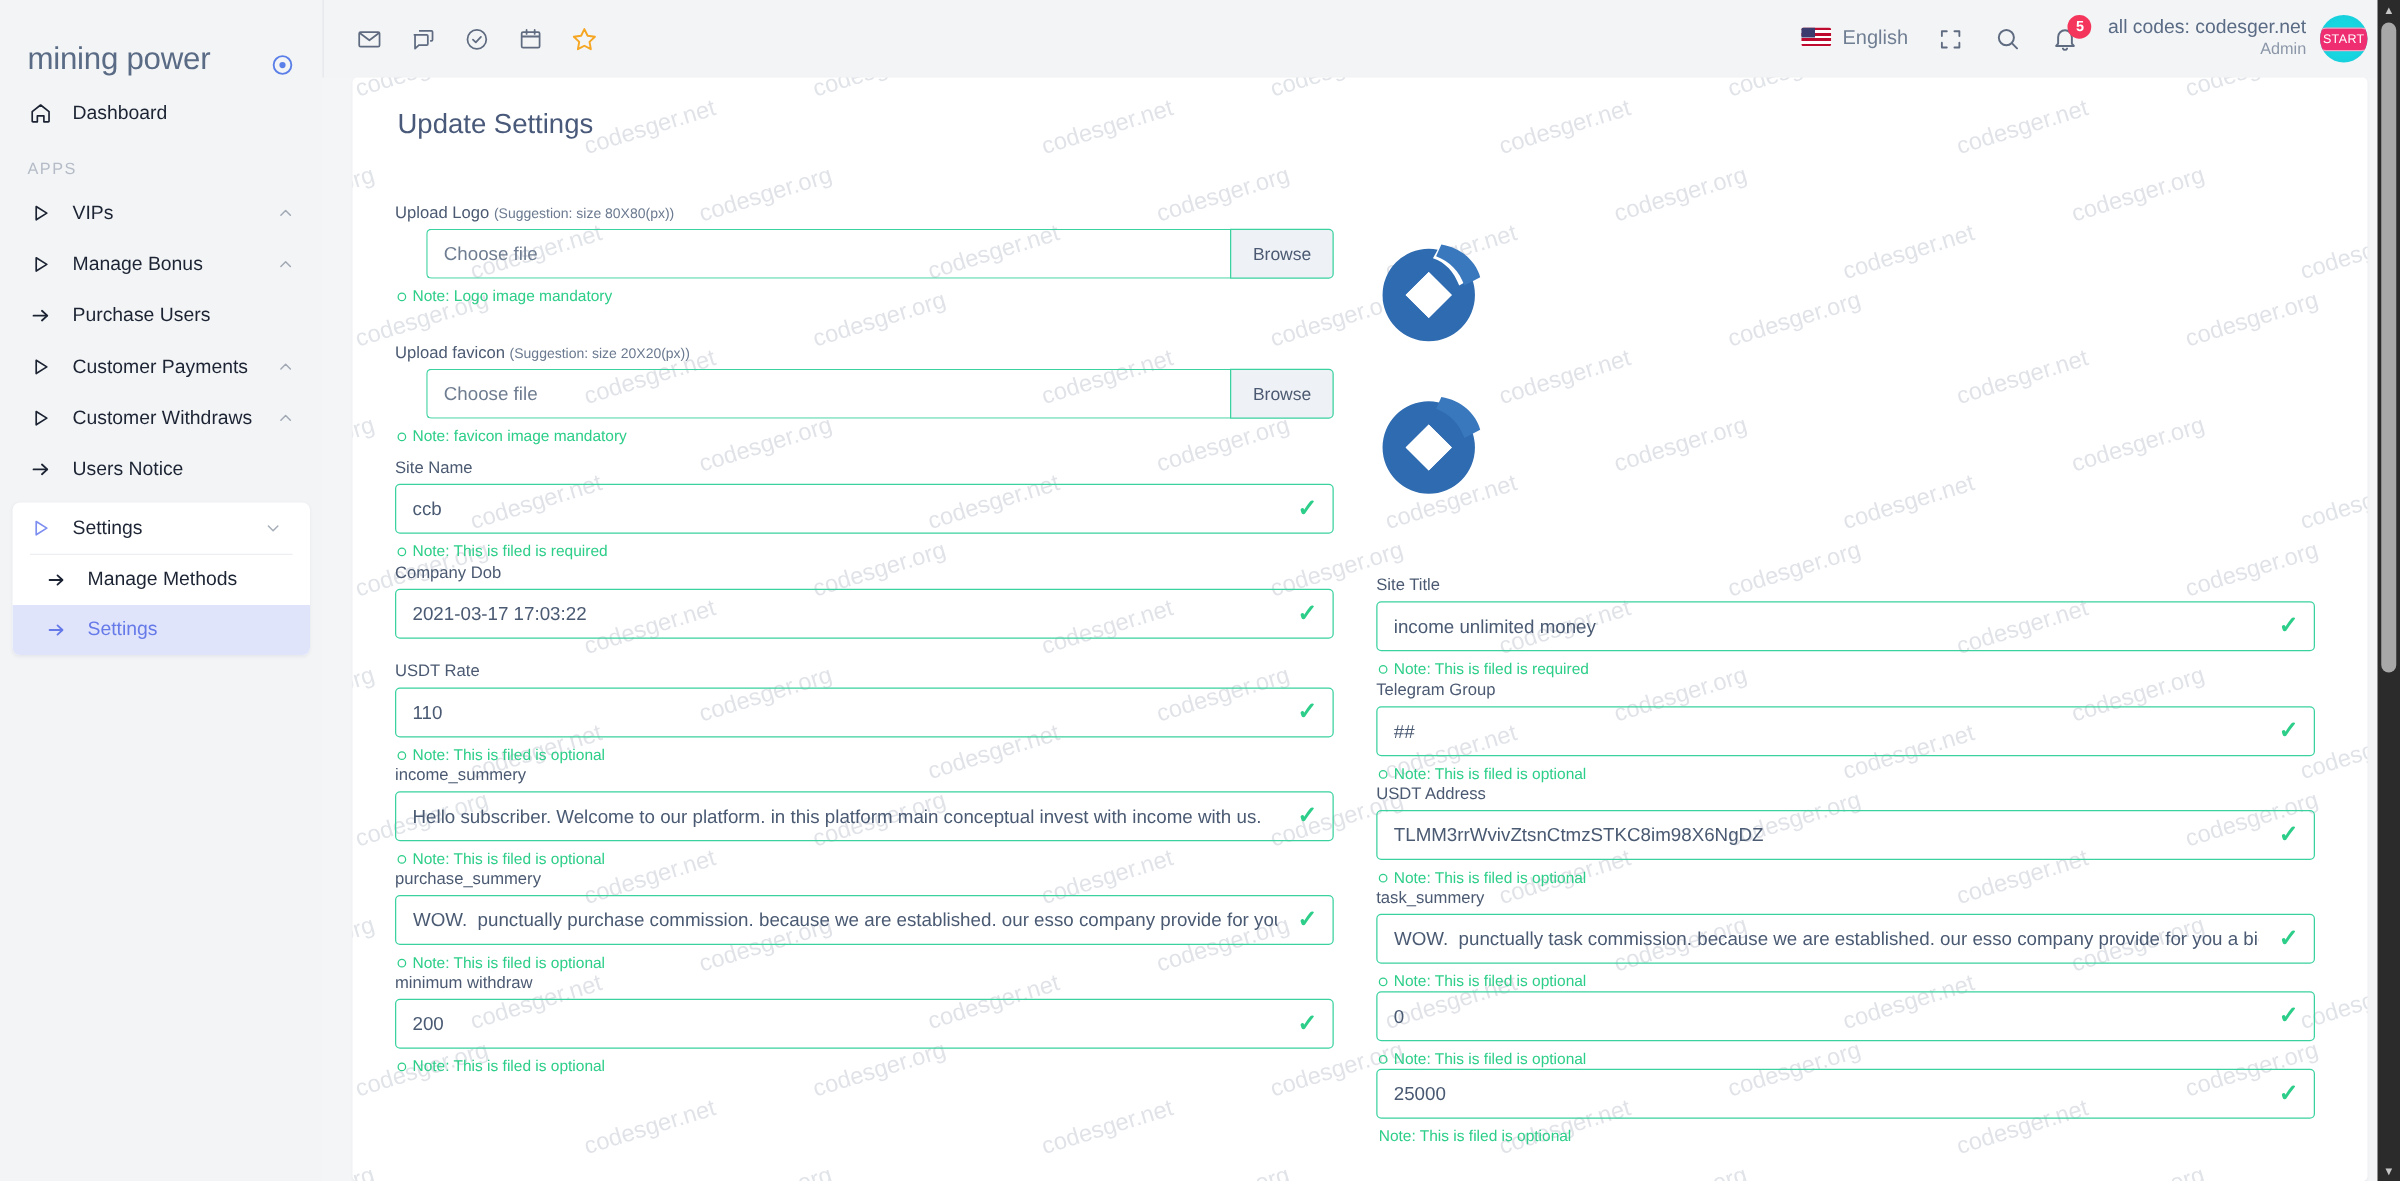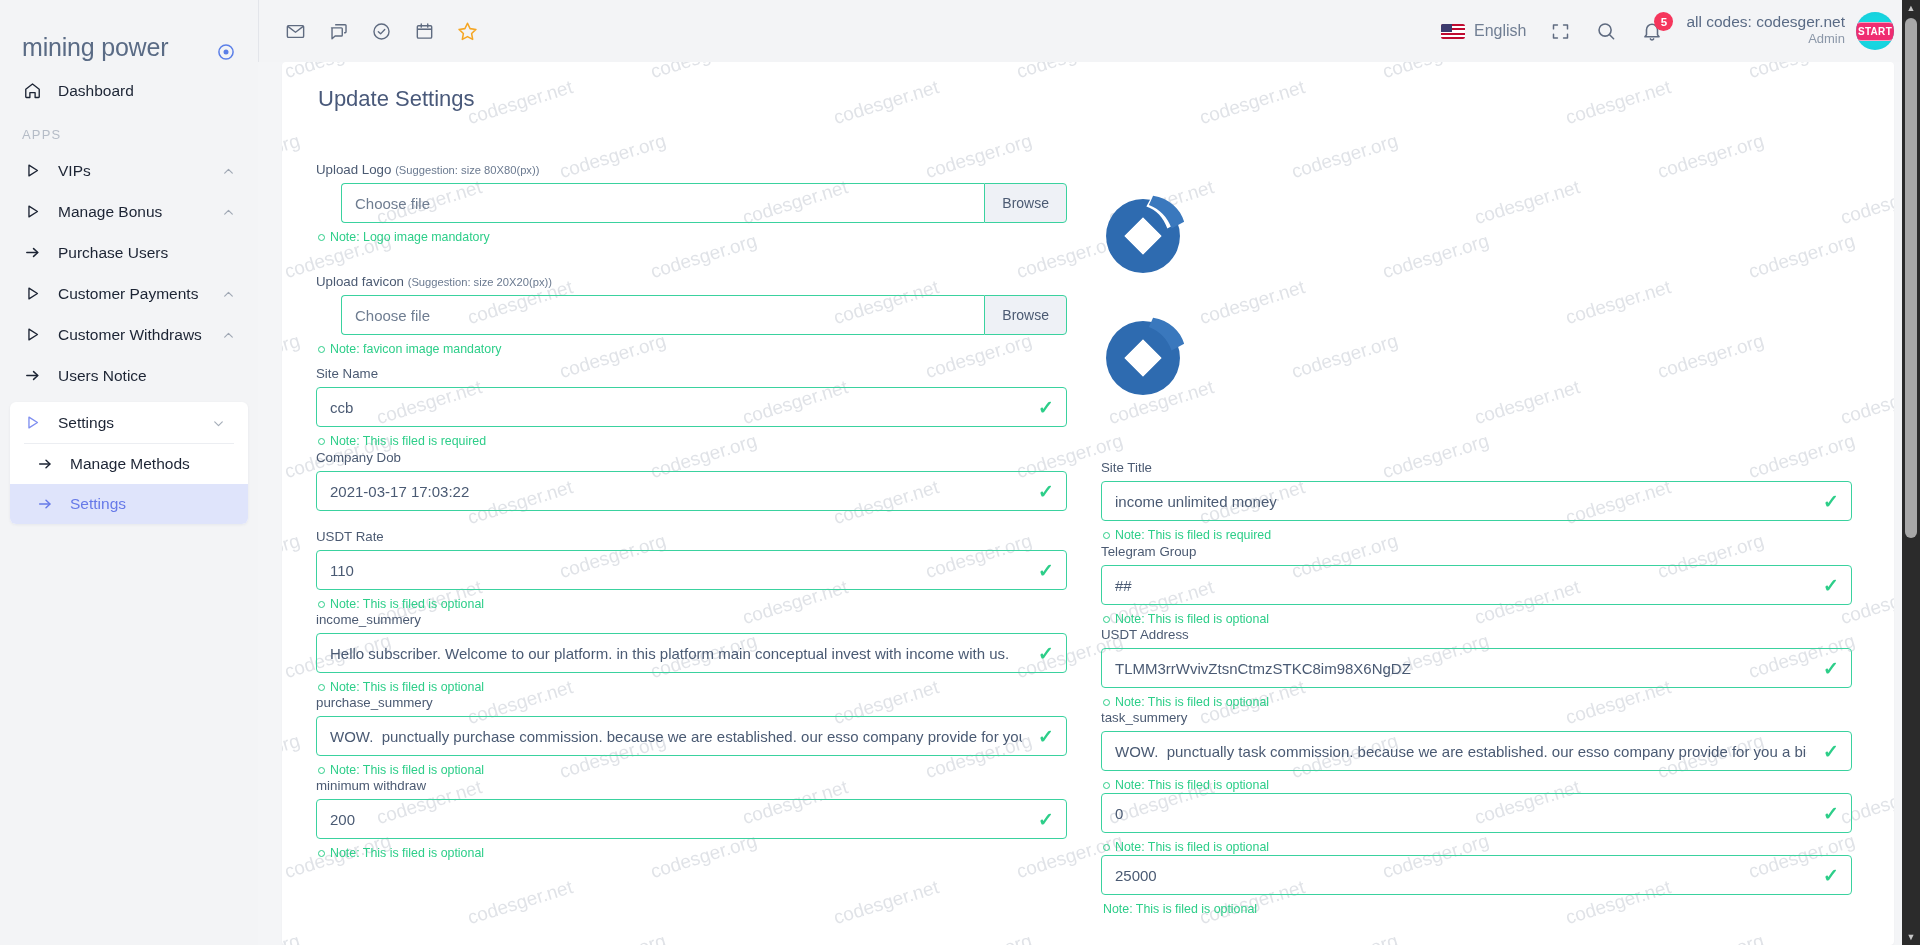--- a/index.html
+++ b/index.html
@@ -58,21 +58,21 @@
   
   .main { flex: 1 1 auto; height: 945px; position: relative; background:#f4f5f7; min-width:0;}
   .topbar {
     height: 62px; display: flex; align-items: center; padding: 0 26px 0 24px;
     background: #f3f4f6;
     border-left: 1px solid #e3e5ea;
   }
   .topbar-icons { display:flex; align-items:center; gap: 19px; }
   .tb-ico { width:24px; height:24px; display:flex; align-items:center; justify-content:center; cursor:pointer; }
   .topbar-right { margin-left:auto; display:flex; align-items:center; gap: 22px; }
-  .lang { display:flex; align-items:center; gap:9px; cursor:pointer; }
+  .lang { display:flex; gap:9px; cursor:pointer; }
   .flag {
     width:24px; height:15px; border-radius:2px; overflow:hidden; position:relative;
     background: #ffffff; display:block;
   }
   .flag .stripes{position:absolute;inset:0;
     background: repeating-linear-gradient(to bottom, #bf0a30 0 2.2px, #ffffff 2.2px 4.3px);}
   .flag .canton{position:absolute;left:0;top:0;width:11px;height:8.1px;background:#3c3b6e;}
   .lang-label { font-size:16px; color:#707e93; }
   .bell-wrap { position:relative; cursor:pointer; }
   .badge {
@@ -85,21 +85,21 @@
   .user-text { text-align:right; line-height:1.25; }
   .user-name { font-size:15.5px; color:#5a6b85; white-space:nowrap; }
   .user-role { font-size:13px; color:#8b97a8; }
   .avatar {
     width:38px; height:38px; border-radius:50%;
     background: radial-gradient(circle at 50% 50%, #16d6e0 0%, #16d6e0 52%, #19c8d8 100%);
     display:flex; align-items:center; justify-content:center; overflow:hidden;
     flex:0 0 38px;
   }
   .avatar .pill {
-    background:#ef2d71; color:#fff; font-size:10px; font-weight:700;
+    background:#ef2d71; color:#fff; font-size:10px; font-weight:400;
     padding: 3px 5px; border-radius: 9px; letter-spacing:.3px;
     border: 1.5px solid #f8a0c0;
   }
 
   
   .content-wrap { padding: 0 26px 0 24px; height: calc(945px - 62px); }
   .card {
     background:#fff; border-radius:4px; height: 100%;
     position:relative; overflow:hidden;
     box-shadow: 0 1px 2px rgba(20,30,60,.04);

